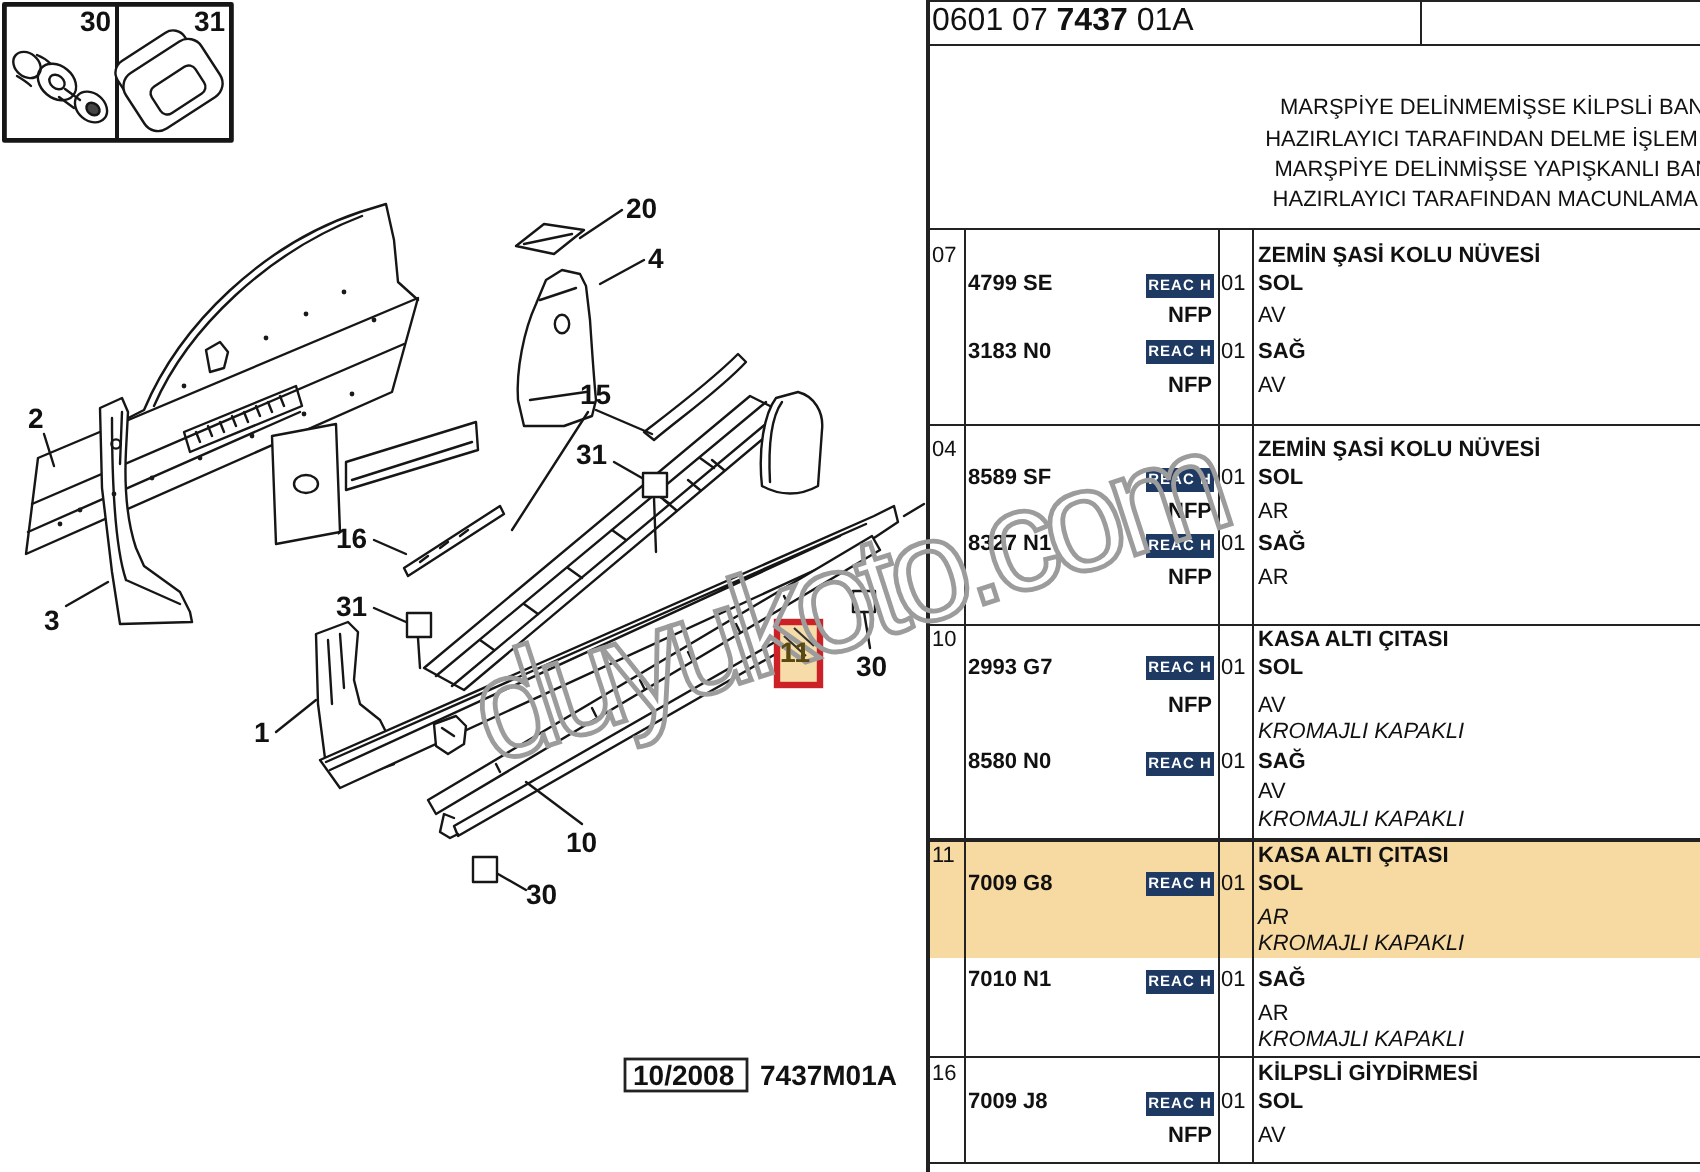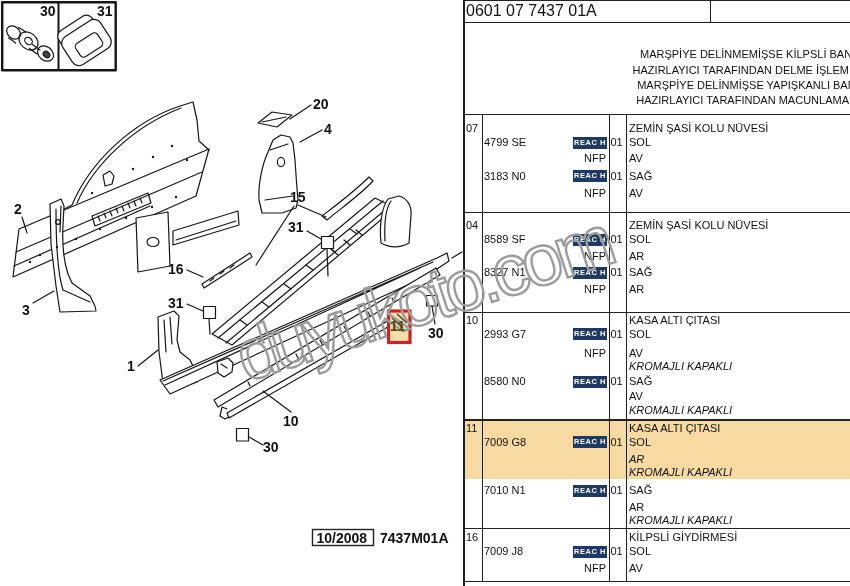--- a/index.html
+++ b/index.html
@@ -1,18 +1,18 @@
 <!DOCTYPE html>
 <html><head><meta charset="utf-8">
 <style>
 html,body{margin:0;padding:0}
 body{width:850px;height:586px;overflow:hidden;position:relative;background:#fff;
   font-family:"Liberation Sans",sans-serif;color:#111}
 .t{position:absolute;white-space:nowrap;font-size:11px;line-height:13px}
-.b{font-weight:normal}
+.b{font-weight:bold}
 .i{font-style:italic}
 .vl{position:absolute;width:1.3px;background:#222}
 .hl{position:absolute;height:1.3px;background:#222}
 .badge{position:absolute;left:573px;width:34px;height:12px;background:#1e3a63;
   color:#fff;font-size:7.5px;font-weight:bold;letter-spacing:.5px;text-align:center;
   line-height:12.5px;font-family:"Liberation Sans",sans-serif}
 #hl11{position:absolute;left:464px;top:419.8px;width:386px;height:59.6px;background:#f7d9a2}
 </style></head>
 <body>
 

